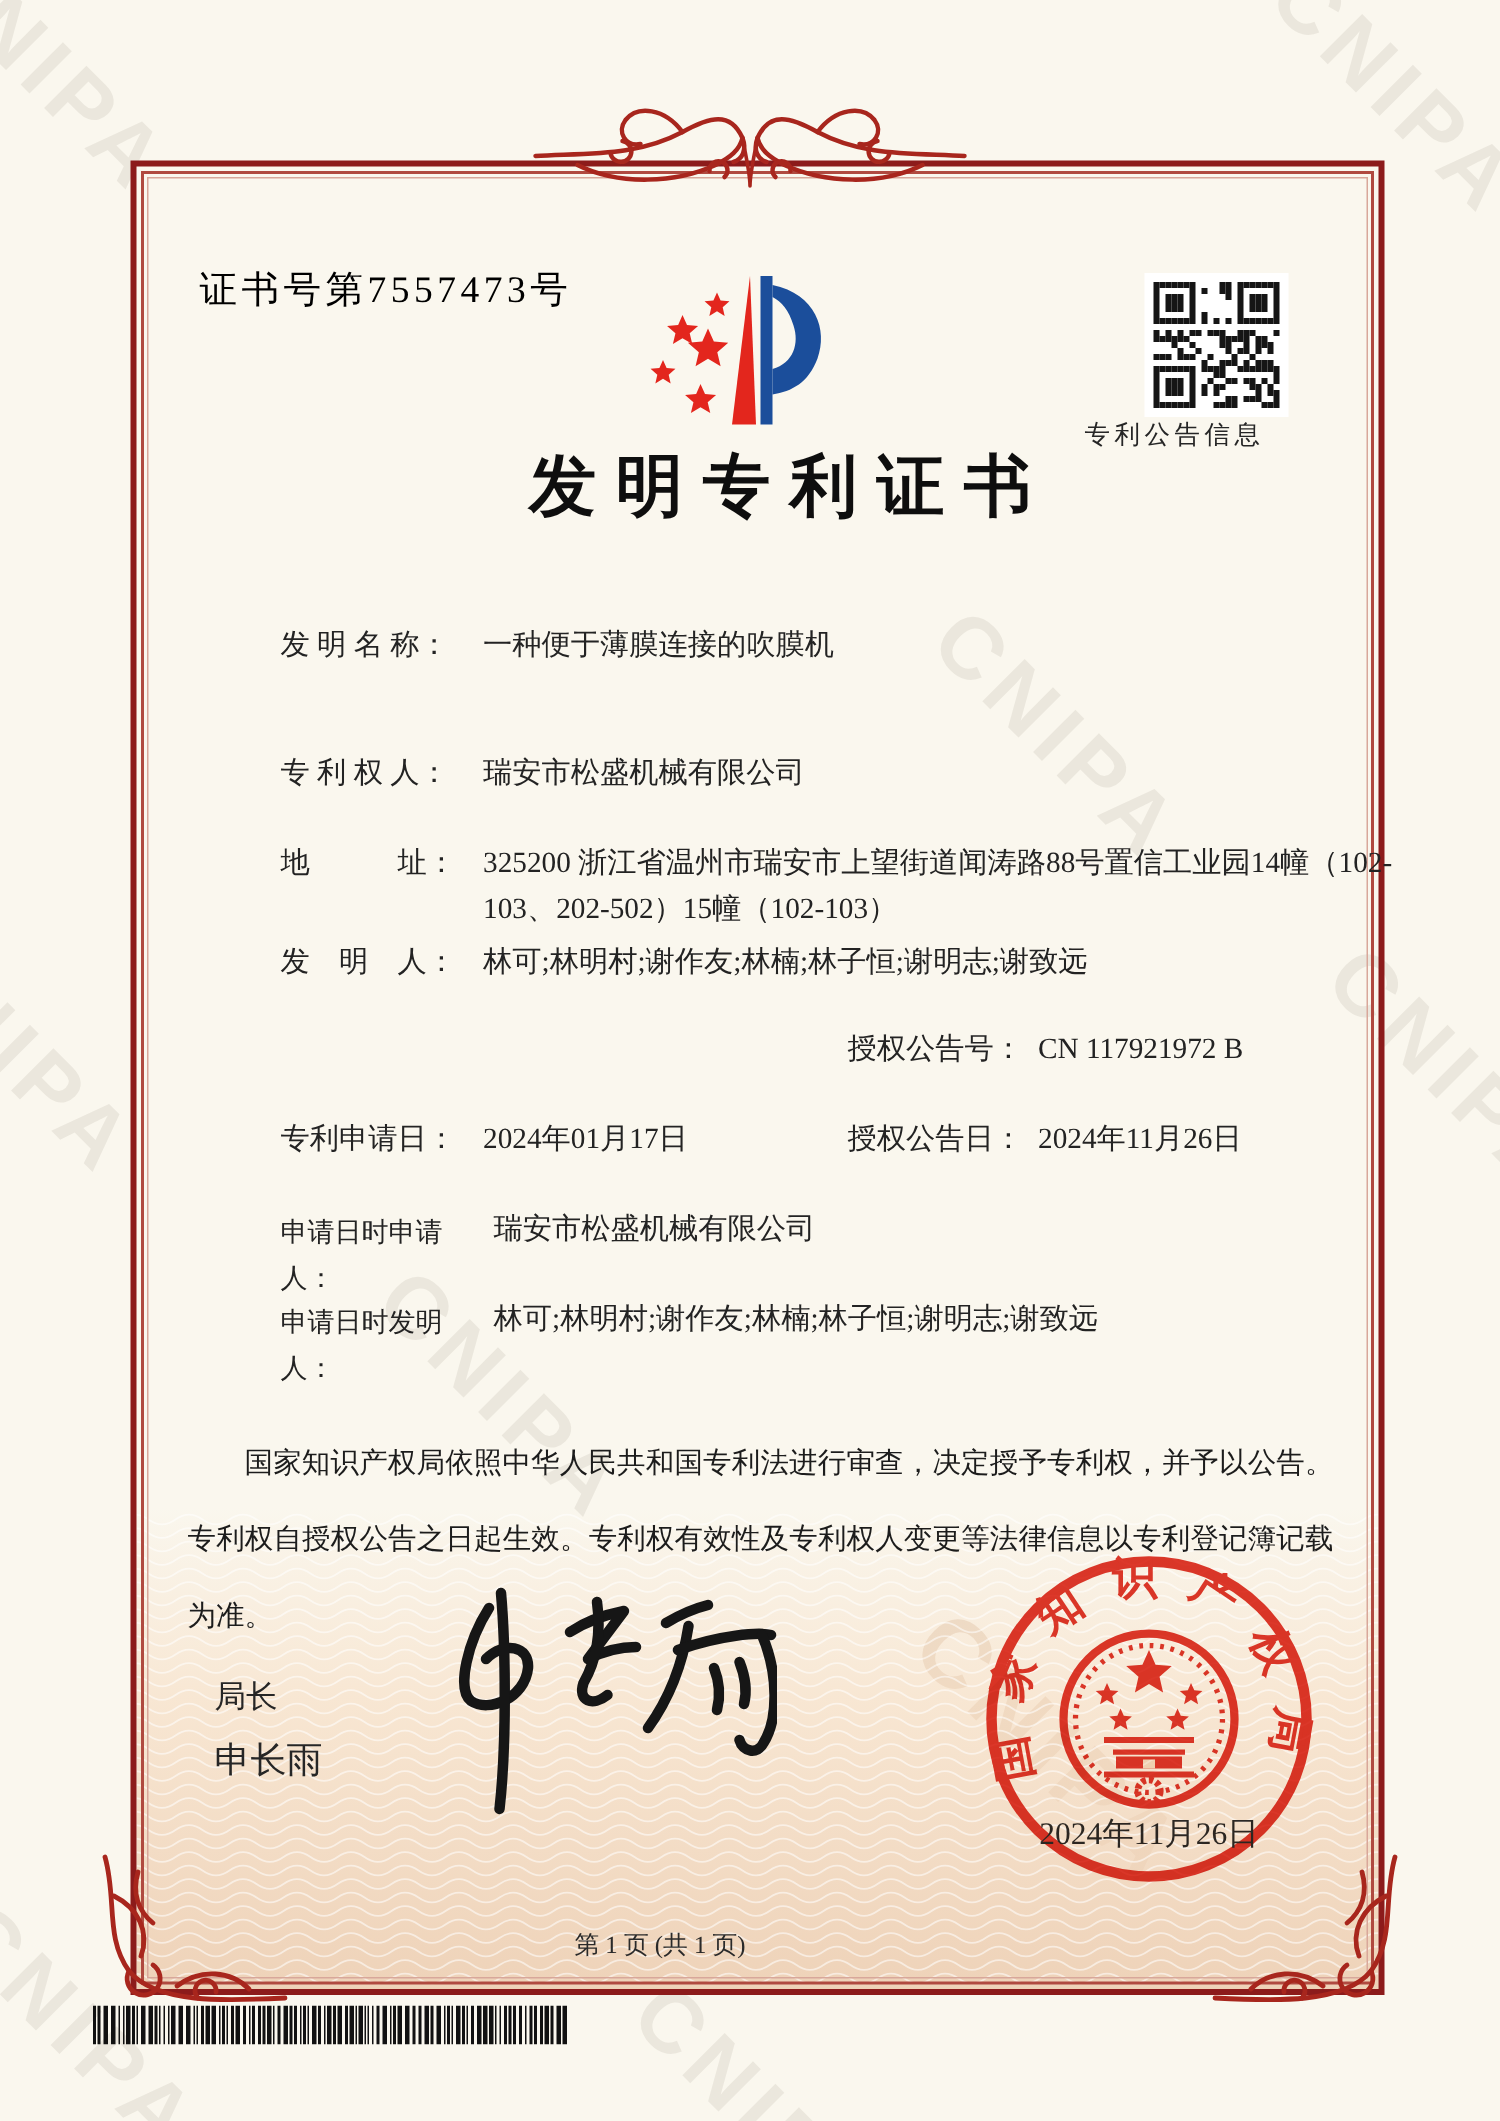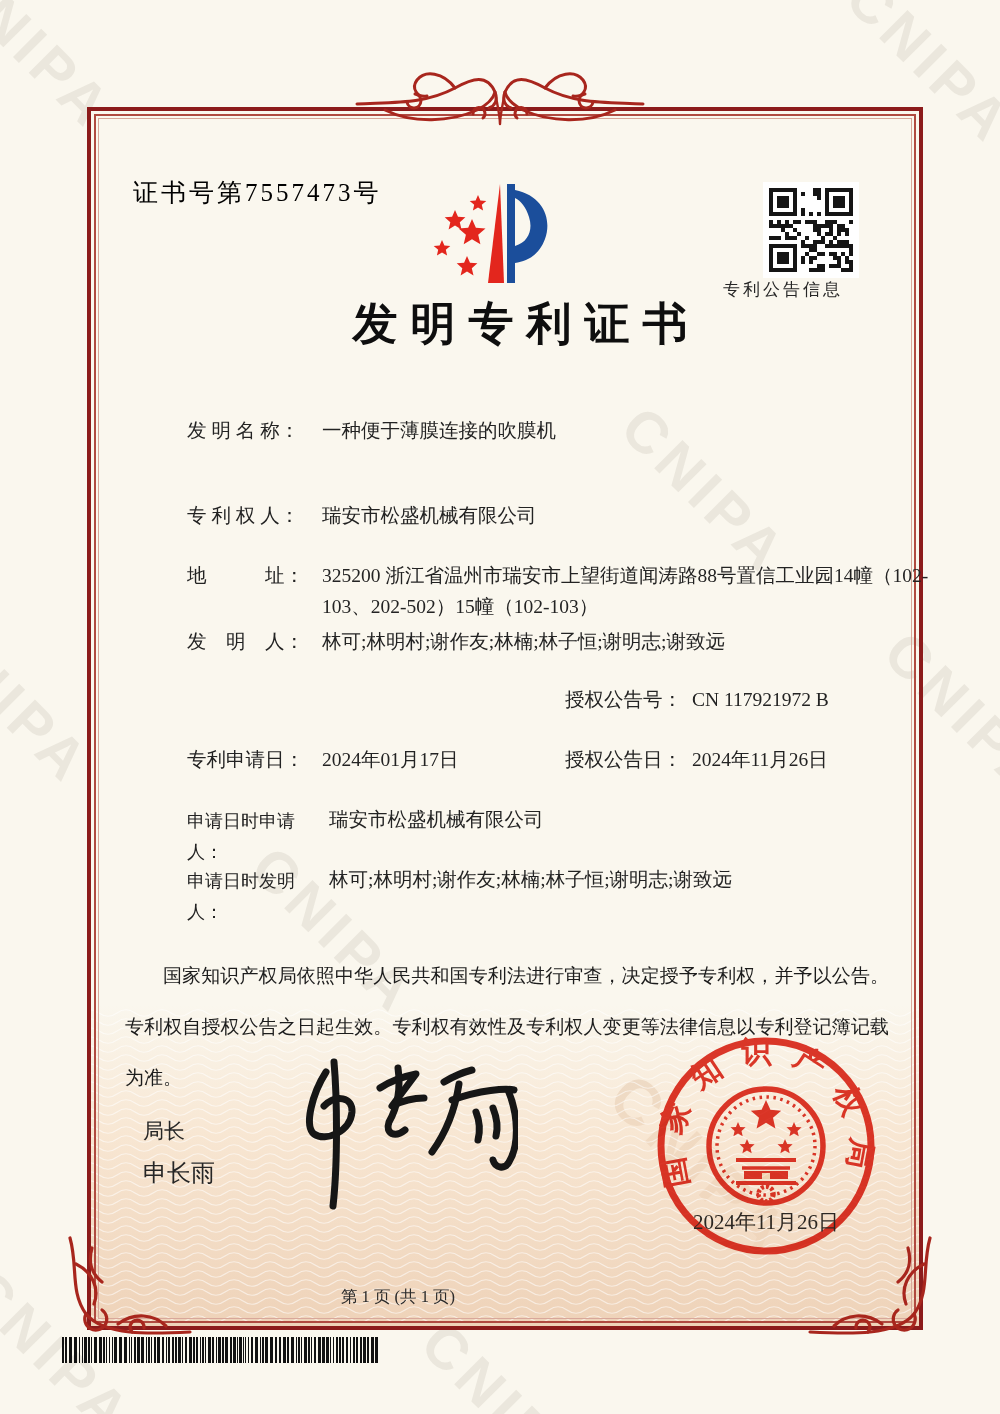--- a/index.html
+++ b/index.html
@@ -29,21 +29,21 @@
   .lbl{width:135px;flex:none;}
   .lbl-long{width:142px;flex:none;font-size:18px;padding-top:2px;}
   .val{white-space:pre-wrap;}
   .val-wrap{width:612px;}
   .rowB{position:absolute;left:565px;display:flex;font-size:19.5px;color:#232323;line-height:31px;}
   .lblB{width:127px;flex:none;}
   .body-para{left:125px;top:950px;width:764px;font-size:19px;line-height:51px;
              text-indent:2em;text-align:justify;color:#1c1c1c;}
   .director-title{left:143px;top:1117px;font-size:21px;font-family:Liberation Sans, sans-serif;color:#262626;}
   .director-name{left:143px;top:1157px;font-size:24px;font-family:Liberation Sans, sans-serif;color:#262626;}
-  .footer{left:0;top:1286px;width:796px;text-align:center;font-size:16.5px;color:#2a2a2a;}
+  .footer{left:0;top:1286px;width:796px;text-align:center;font-size:16.5px;color:#2a2a2a;padding-left:42px;}
   .seal{left:650px;top:1030px;opacity:.93;mix-blend-mode:multiply;}
   .sig{left:268px;top:1052px;}
   .orn{pointer-events:none;}
 </style>
 </head>
 <body>
 
 <div class="page">
 
   <span class="wm" style="left:30px;top:45px">CNIPA</span>

